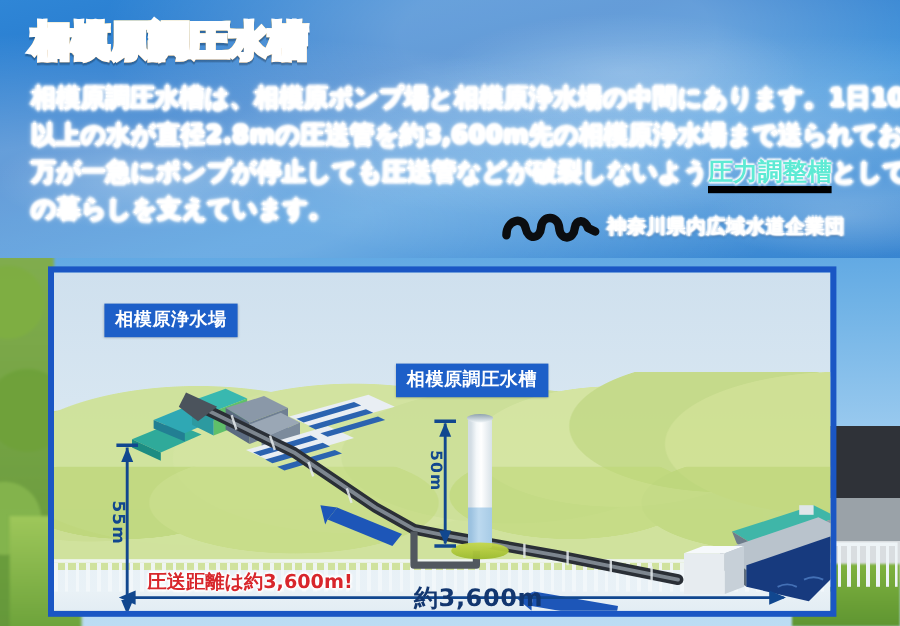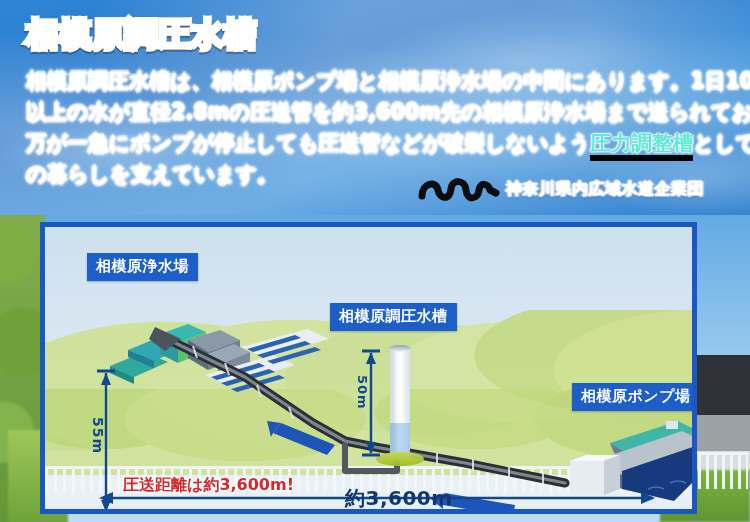--- a/index.html
+++ b/index.html
@@ -341,21 +341,20 @@
           <path d="M100,68 q8,-4 16,0"></path>
         </g>
         <rect x="0" y="46" width="34" height="34" fill="#e7ecf0"></rect>
         <polygon points="0,46 16,40 50,40 34,46" fill="#f6f9fb"></polygon>
         <polygon points="34,46 50,40 50,74 34,80" fill="#c7d0d8"></polygon>
         <rect x="96" y="6" width="12" height="8" fill="#dfe6ea"></rect>
       </svg>
 
       <div class="badge badge-plant">相模原浄水場</div>
       <div class="badge badge-tank">相模原調圧水槽</div>
-      <div class="badge badge-pump">相模原ポンプ場</div>
 
       <div class="dim-55">
         <svg viewBox="0 0 26 145" style="position:absolute;left:0;top:0;width:26px;height:145px;">
           <line x1="4" y1="2" x2="22" y2="2" stroke="#11478f" stroke-width="3"></line>
           <line x1="13" y1="4" x2="13" y2="141" stroke="#11478f" stroke-width="2.4"></line>
           <polygon points="13,4 8,16 18,16" fill="#11478f"></polygon>
           <polygon points="13,143 8,131 18,131" fill="#11478f"></polygon>
         </svg>
         <div class="lbl">55m</div>
       </div>

